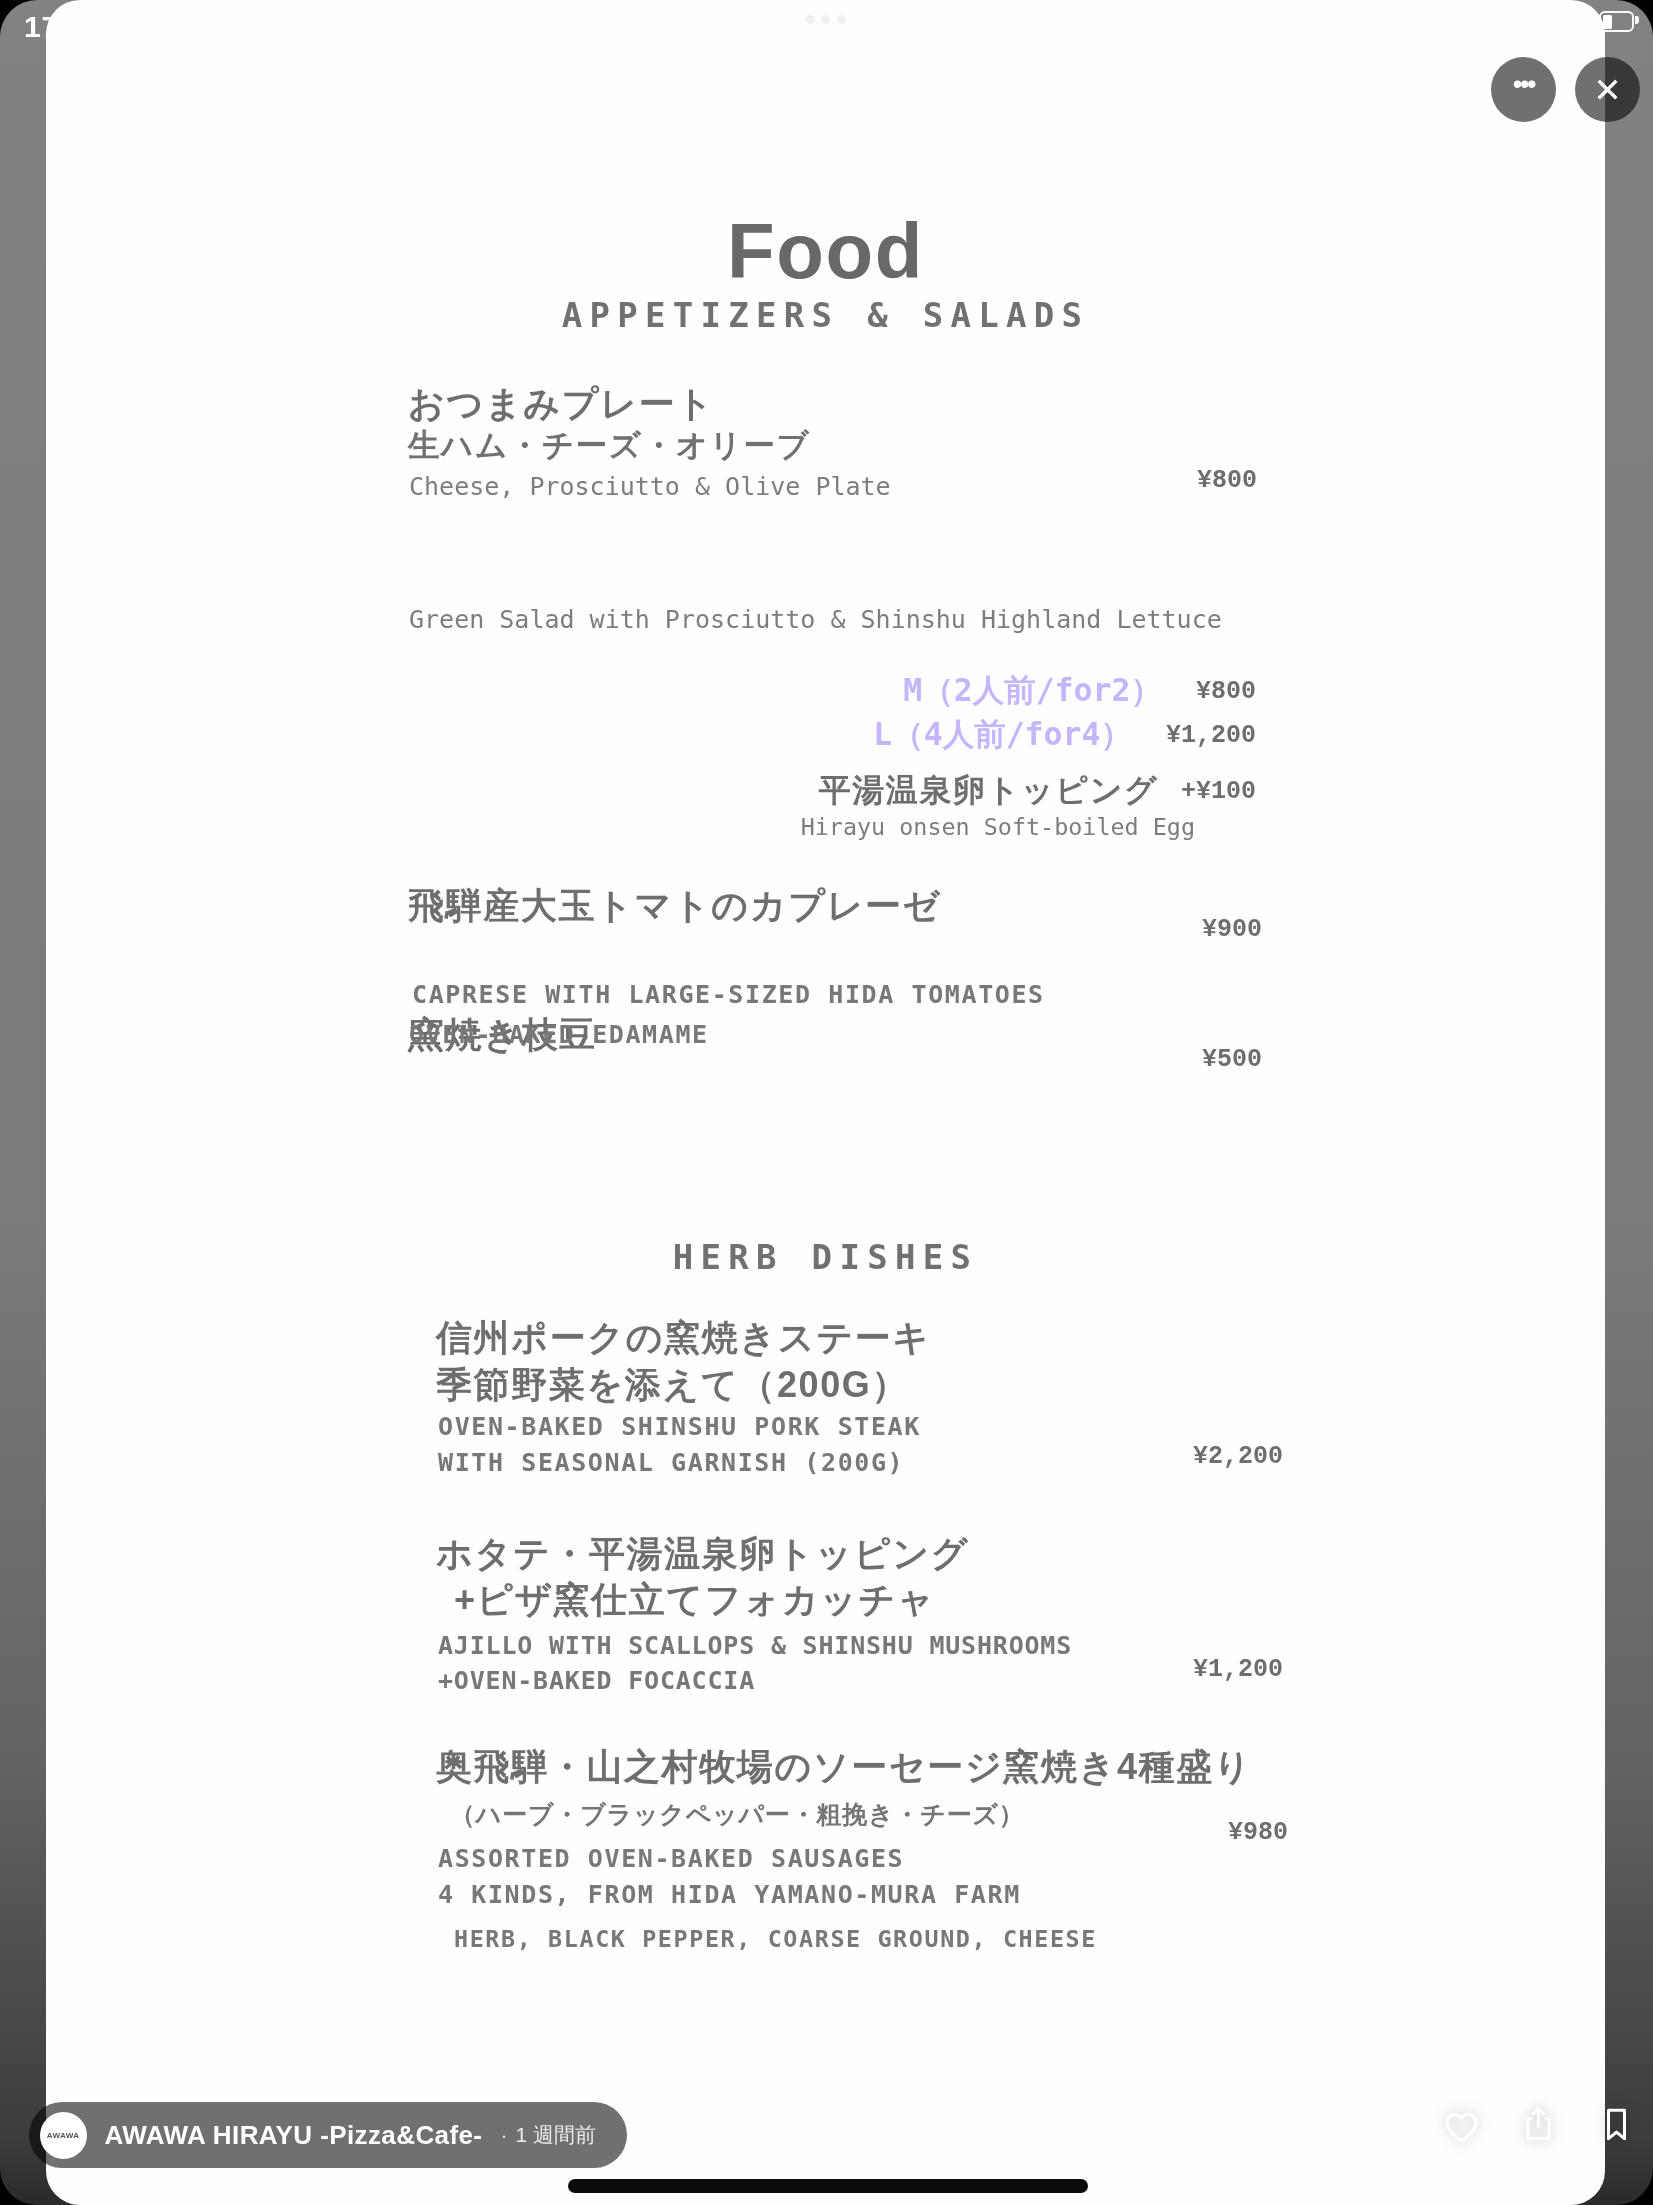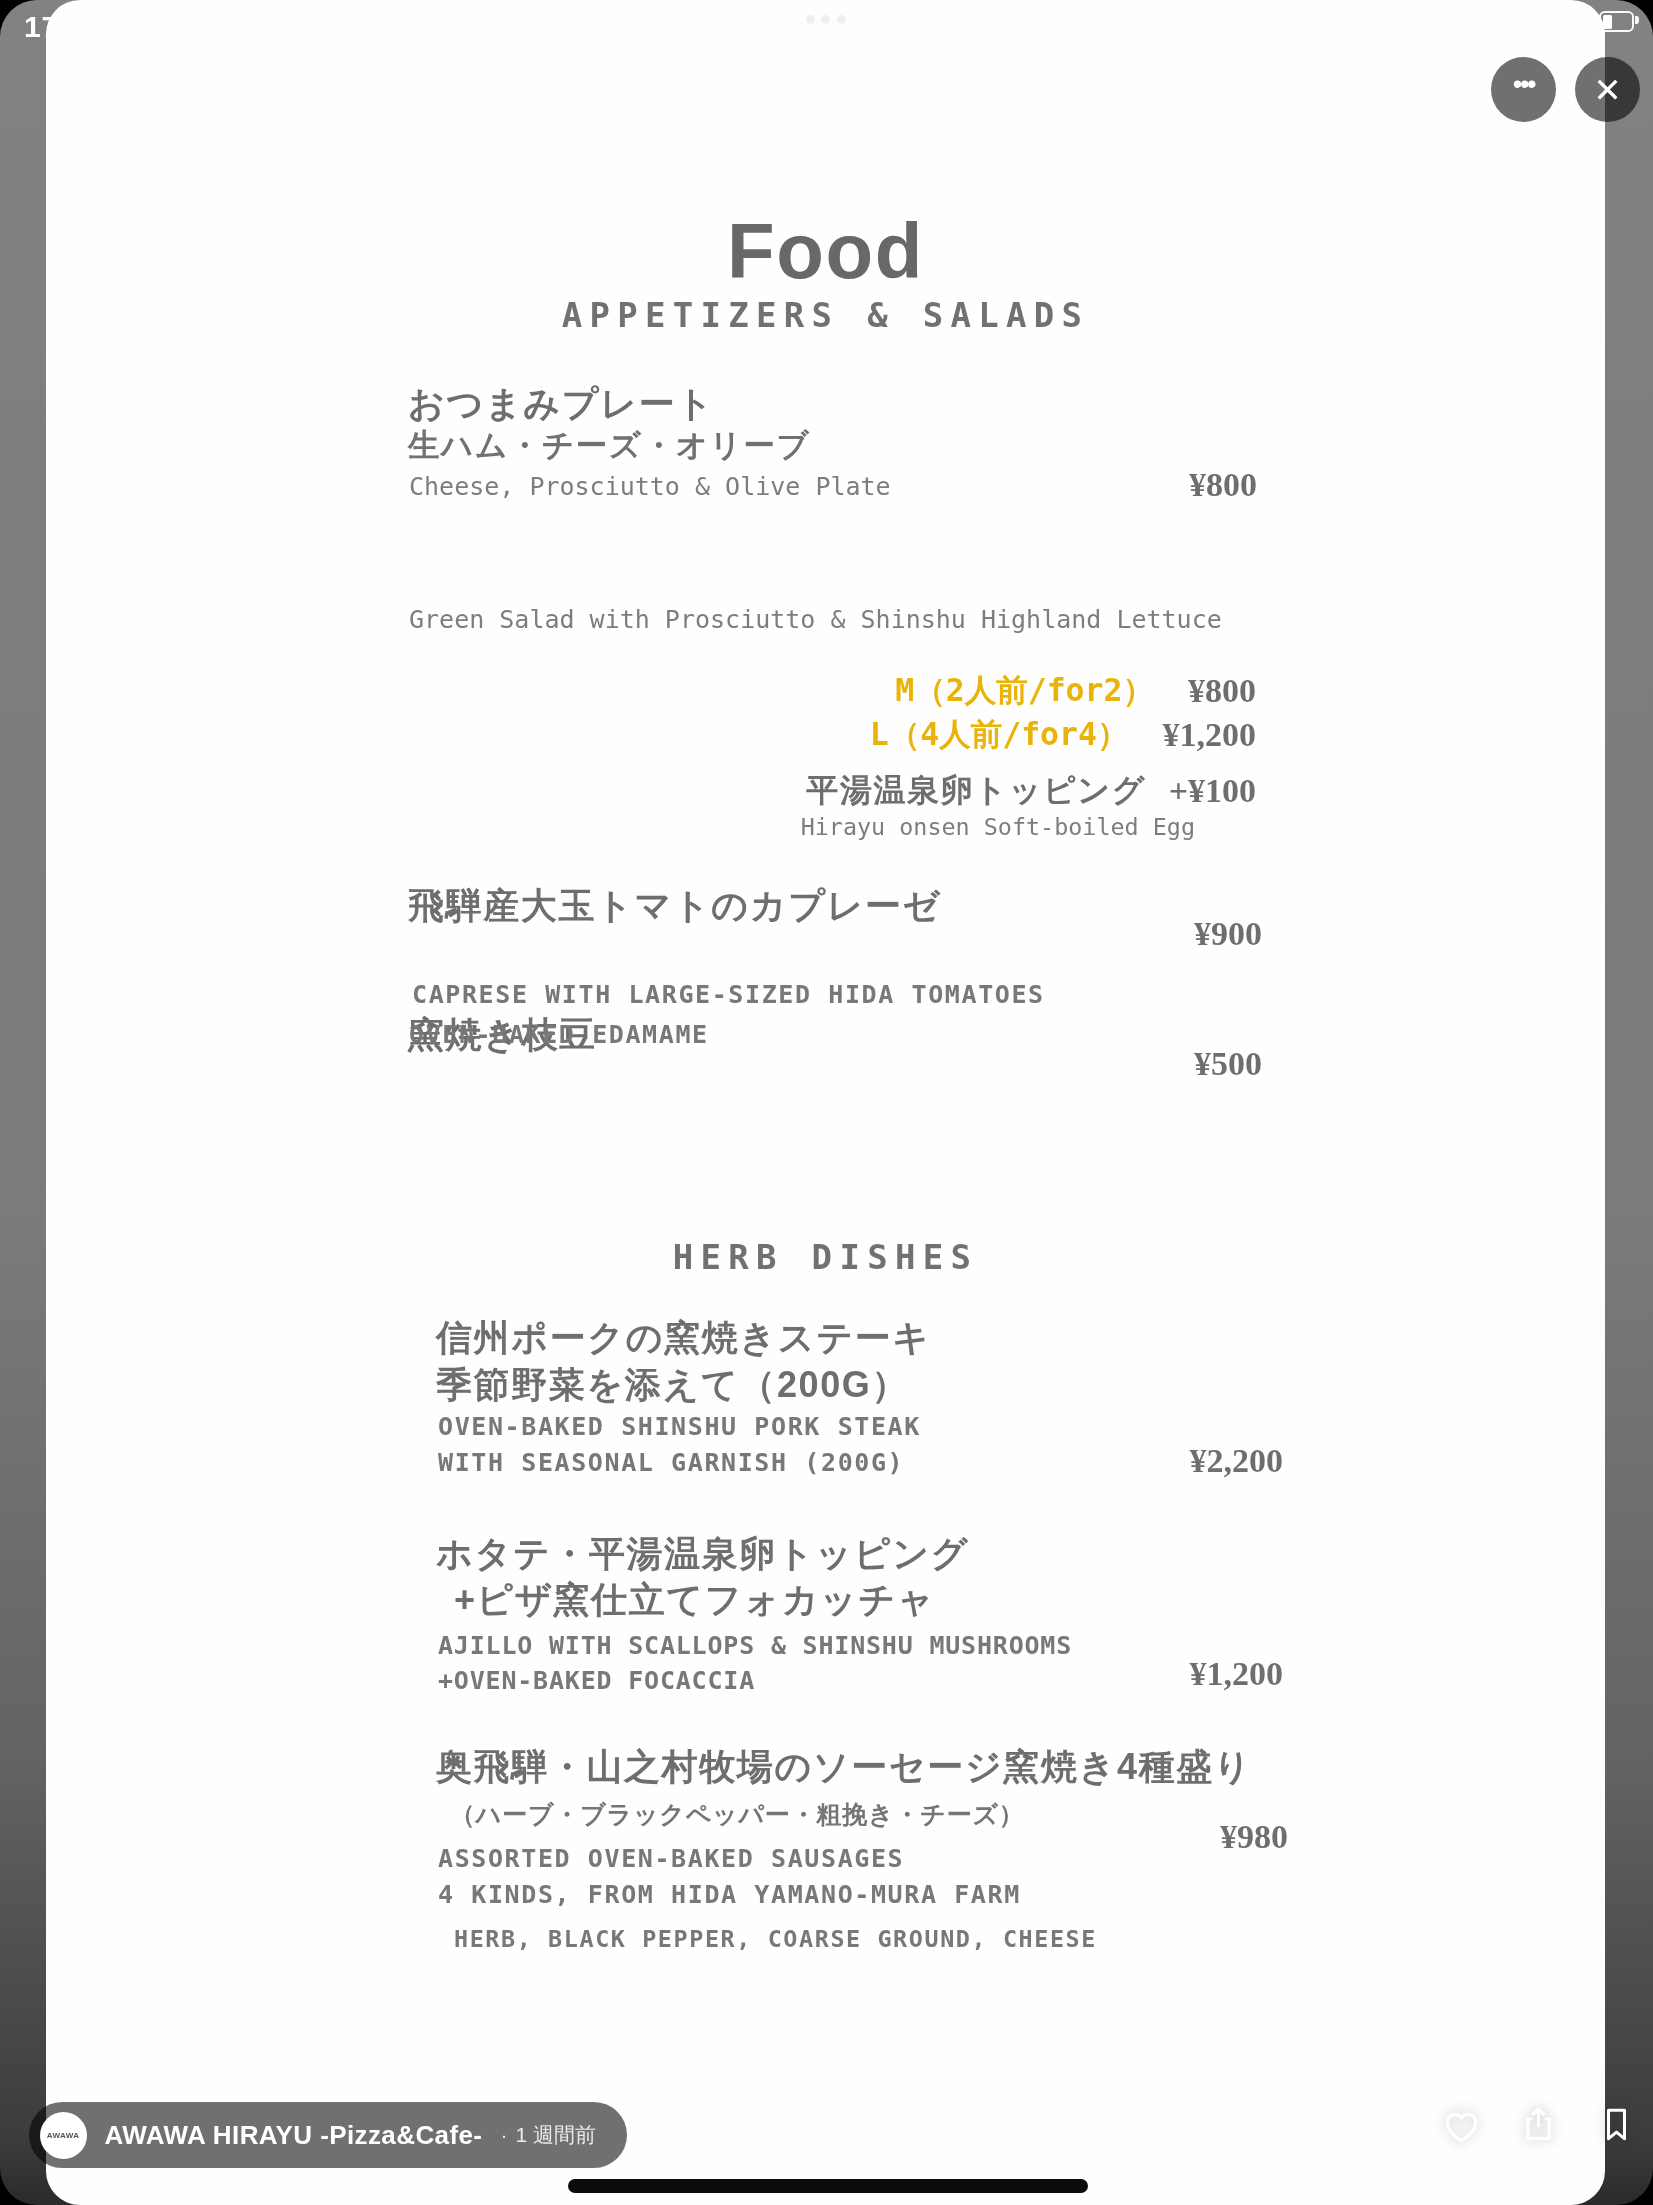--- a/index.html
+++ b/index.html
@@ -23,23 +23,23 @@
   .abs{position:absolute;z-index:3;white-space:nowrap;}
   .title{left:46px;width:1559px;text-align:center;font-size:78px;font-weight:700;color:#686868;letter-spacing:1.6px;}
   .sec-head{left:46px;width:1559px;text-align:center;font-family:"DejaVu Sans Mono","Liberation Mono",monospace;
             font-size:34px;font-weight:700;color:#717171;letter-spacing:7.3px;}
   .jp-name{font-size:36px;font-weight:700;color:#6e6e6e;letter-spacing:1.6px;}
   .jp-sub{font-size:31.5px;font-weight:600;color:#717171;letter-spacing:1.6px;}
   .jp-sub-sm{font-size:25px;font-weight:600;color:#757575;letter-spacing:0.8px;}
   .en{font-family:"DejaVu Sans Mono","Liberation Mono",monospace;font-size:25px;color:#7d7d7d;}
   .en.caps{letter-spacing:1.6px;font-weight:700;color:#787878;}
   .en.sm{font-size:23.4px;}
-  .price{font-family:Liberation Serif, serif;font-size:34px;font-weight:700;color:#6e6e6e;}
+  .price{font-family:Liberation Mono, monospace;font-size:25px;font-weight:700;color:#6e6e6e;}
   .optrow{display:flex;align-items:center;gap:34px;}
-  .optrow .lbl{font-family:"DejaVu Sans Mono","DejaVu Sans",monospace;font-size:31.5px;font-weight:700;color:#eab308;}
+  .optrow .lbl{font-family:"DejaVu Sans Mono","DejaVu Sans",monospace;font-size:31.5px;font-weight:700;color:#c4b5fd;}
   .footer-pill{position:absolute;left:29px;top:2102px;height:66px;border-radius:33px;background:rgba(0,0,0,0.56);
                display:flex;align-items:center;gap:18px;padding:0 31px 0 10.5px;z-index:5;cursor:pointer;}
   .avatar{width:47px;height:47px;border-radius:50%;background:#fff;display:flex;align-items:center;
           justify-content:center;flex:0 0 auto;}
   .avatar span{font-size:8px;font-weight:700;color:#555;letter-spacing:0.4px;}
   .acct{color:#fff;font-size:26px;font-weight:600;letter-spacing:0.4px;}
   .age-wrap{display:flex;align-items:center;gap:8px;color:rgba(255,255,255,.85);font-size:21px;}
   .action-icon{position:absolute;z-index:5;width:39px;height:39px;cursor:pointer;
                filter:drop-shadow(0 0 6.5px rgba(0,0,0,0.28));}
   .home-bar{position:absolute;left:568px;top:2179px;width:520px;height:13.7px;border-radius:7.3px;background:#0b0b0b;z-index:6;}

